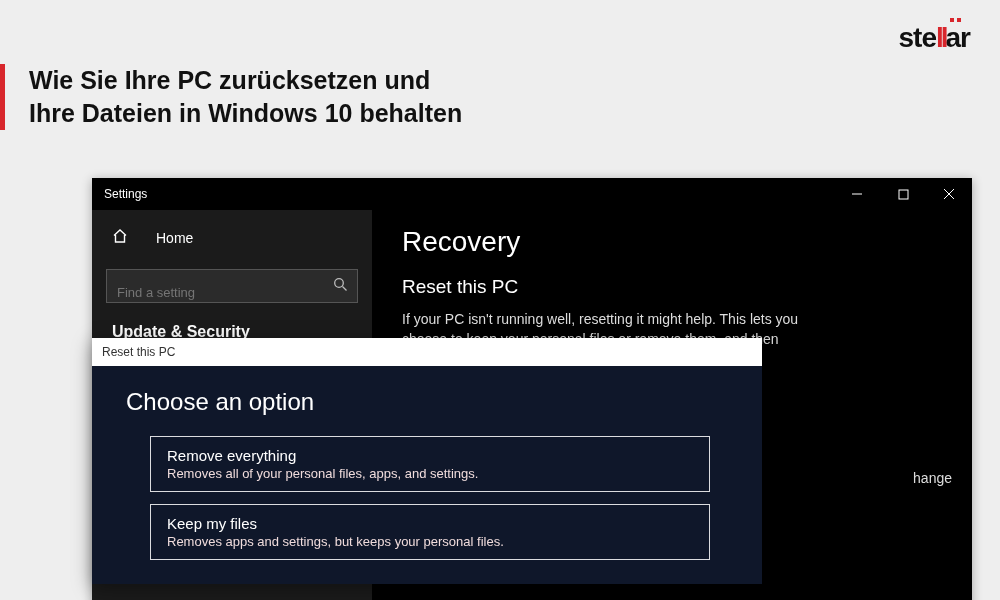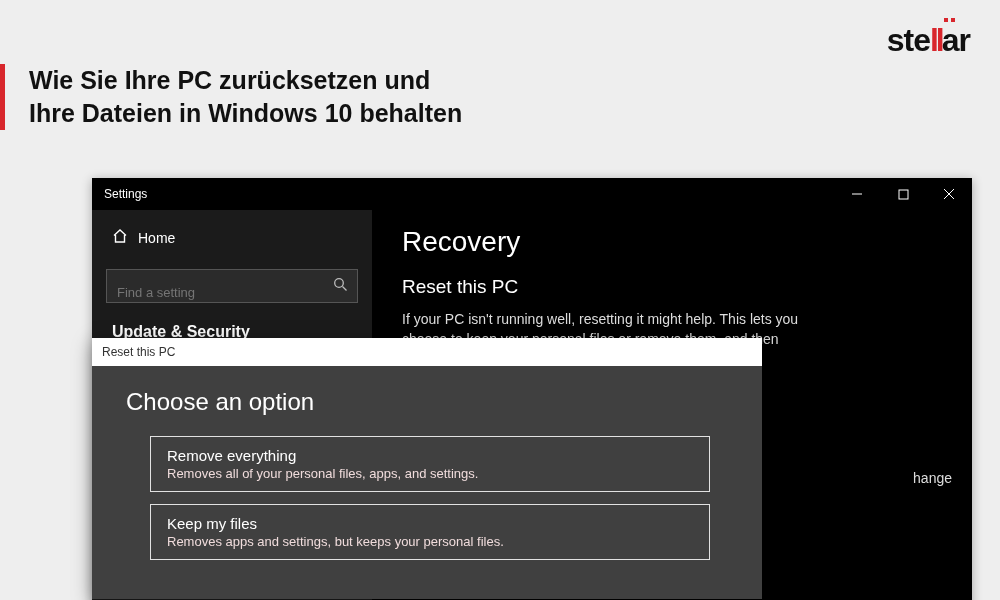--- a/index.html
+++ b/index.html
@@ -32,21 +32,21 @@
       font-family: Montserrat, "Segoe UI", Arial, sans-serif;
       font-size: 25px;
       font-weight: 700;
       line-height: 1.3;
       color: #111;
     }
     .brand-logo {
       position: absolute;
       top: 22px;
       right: 30px;
-      font-size: 32px;
+      font-size: 28px;
       font-weight: 600;
       letter-spacing: -1px;
       color: #111;
       font-family: Arial, sans-serif;
     }
     .brand-logo .ll {
       color: #d8262c;
       font-weight: 800;
       letter-spacing: -3px;
       position: relative;
@@ -111,21 +111,21 @@
     }
     .sidebar {
       width: 280px;
       background: #1b1b1b;
       color: #fff;
       padding-top: 6px;
     }
     .home-row {
       display: flex;
       align-items: center;
-      gap: 10px;
+      gap: 28px;
       padding: 12px 20px;
       font-size: 14px;
     }
     .home-row svg { stroke: #fff; fill: none; stroke-width: 1.4; }
     .search-wrap {
       margin: 10px 14px 14px;
       position: relative;
     }
     .search-input {
       width: 100%;
@@ -203,23 +203,23 @@
       background: #fff;
       box-shadow: 0 4px 18px rgba(0,0,0,0.4);
     }
     .reset-titlebar {
       padding: 7px 10px;
       font-size: 12px;
       color: #333;
       background: #fff;
     }
     .reset-body {
-      background: #404040;
-      color: #fff;
-      padding: 22px 34px 27px;
+      background: #0f172a;
+      color: #fff;
+      padding: 22px 34px 12px;
     }
     .reset-heading {
       font-size: 24px;
       font-weight: 300;
       margin-bottom: 20px;
     }
     .option-btn {
       border: 1px solid rgba(255,255,255,0.85);
       padding: 10px 16px;
       margin-bottom: 12px;

